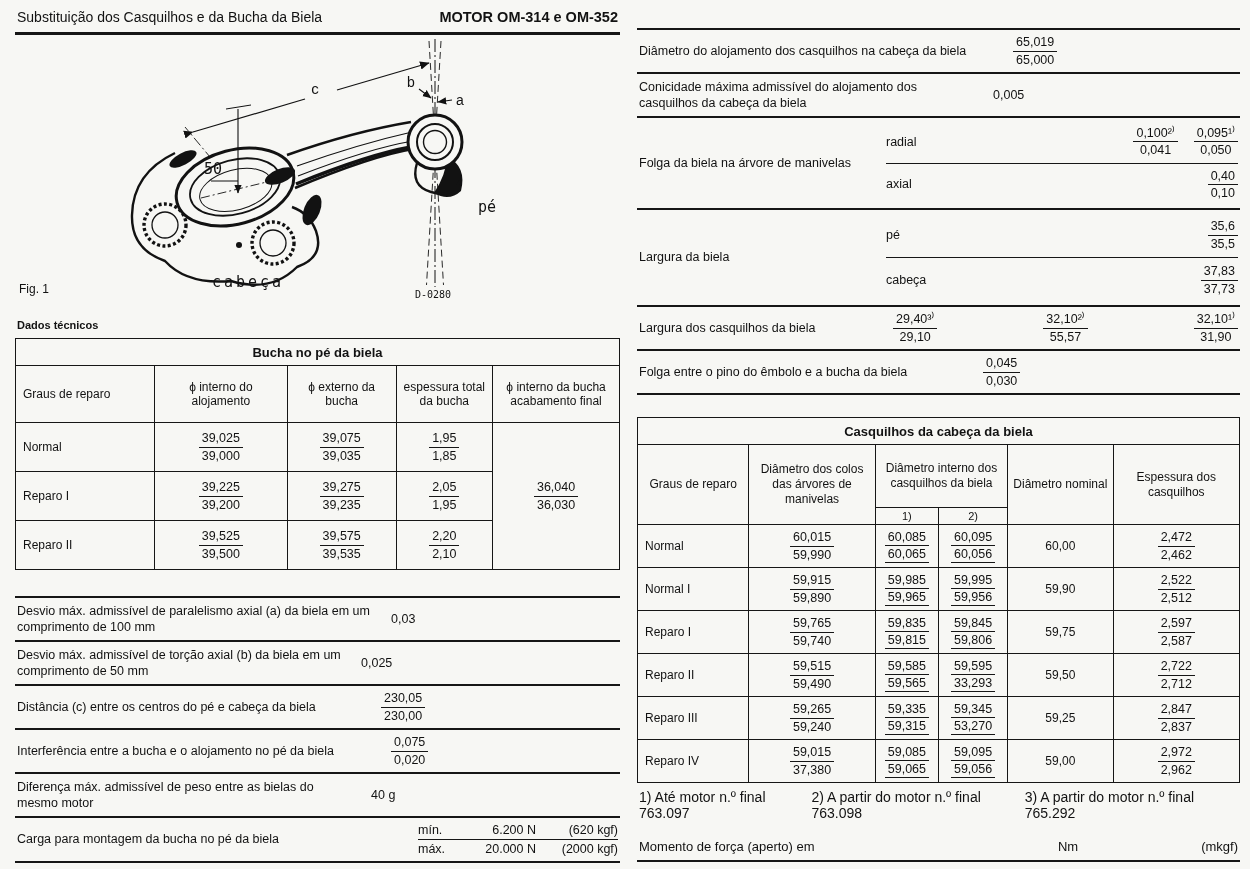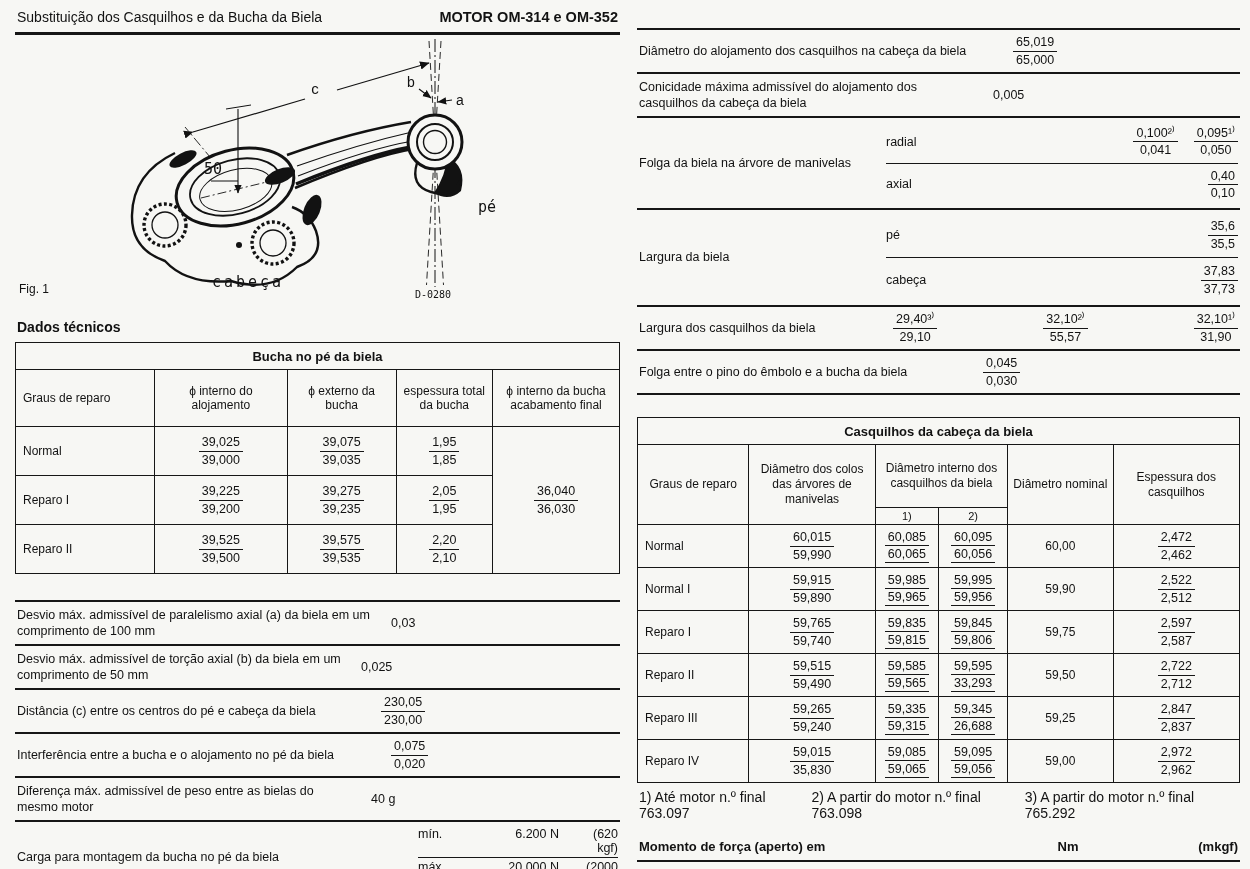--- a/index.html
+++ b/index.html
@@ -8,21 +8,21 @@
   .col-left{position:absolute;left:15px;top:6px;width:605px;}
   .col-right{position:absolute;left:637px;top:28px;width:603px;}
 
   
   .lc-header{display:flex;justify-content:space-between;align-items:flex-end;
              padding:3px 2px 7px 2px;border-bottom:3px solid #161616;}
   .lc-title{font-size:14px;}
   .lc-motor{font-size:14.5px;font-weight:bold;}
 
   
-  .section-heading{font-weight:bold;font-size:14px;margin:10px 0 7px 2px;}
+  .section-heading{font-weight:bold;font-size:11px;margin:10px 0 7px 2px;}
 
   
   .frac{display:inline-block;text-align:center;line-height:1.3;font-size:12.5px;vertical-align:middle;}
   .frac .t{display:block;border-bottom:1.5px solid #161616;padding:0 3px;}
   .frac .b{display:block;padding:0 3px;}
   .frac.uu .b{border-bottom:1.5px solid #161616;}
 
   
   table.tbl{border-collapse:collapse;width:100%;background:#f7f7f4;}
   table.tbl th,table.tbl td{border:1.5px solid #161616;font-size:12px;padding:2px 4px;
@@ -42,33 +42,33 @@
   .spec .vl{text-align:right;white-space:nowrap;}
   .spec .subcol{width:352px;}
   .subrow{display:flex;align-items:center;padding:4px 0;min-height:30px;}
   .subrow + .subrow{border-top:1.5px solid #161616;}
   .subrow .k{width:112px;font-size:12.5px;}
   .subrow .sv{flex:1;display:flex;justify-content:flex-end;gap:16px;align-items:center;}
   .vals3{width:345px;display:flex;justify-content:space-between;align-items:center;}
 
   
   .carga{width:200px;}
-  .carga .crow{display:flex;padding:2px 0;gap:23px;}
+  .carga .crow{display:flex;align-items:center;padding:2px 0;}
   .carga .crow + .crow{border-top:1.5px solid #161616;}
   .carga .ck{width:38px;}
   .carga .cn{width:80px;text-align:right;}
   .carga .cg{flex:1;text-align:right;}
 
   
   .footnotes{display:flex;justify-content:space-between;font-size:14px;margin-top:6px;padding:0 2px;}
 
   
   .momento{margin-top:14px;}
   .mom-head{display:flex;align-items:flex-start;border-bottom:2px solid #161616;
-            padding:4px 2px 6px 2px;font-weight:bold;font-size:13px;}
+            padding:4px 2px 6px 2px;font-weight:normal;font-size:13px;}
   .mom-head .mh-l{flex:1;}
   .mom-head .mh-nm{width:150px;text-align:center;}
   .mom-head .mh-kg{width:95px;text-align:right;}
   .mom-block{display:flex;align-items:center;border-bottom:2px solid #161616;
              padding:2px 2px;font-size:12.5px;}
   .mom-block:last-child{border-bottom:3px solid #161616;}
   .mom-block .lb{flex:1;line-height:1.3;padding-right:10px;}
   .mom-sub{width:340px;}
   .mom-srow{display:flex;padding:3px 0;margin-top:34px;}
   .mom-srow + .mom-srow{border-top:1.5px solid #161616;}
@@ -392,27 +392,27 @@
         <td><span class="frac"><span class="t">59,515</span><span class="b">59,490</span></span></td>
         <td><span class="frac uu"><span class="t">59,585</span><span class="b">59,565</span></span></td>
         <td><span class="frac uu"><span class="t">59,595</span><span class="b">33,293</span></span></td>
         <td>59,50</td>
         <td><span class="frac"><span class="t">2,722</span><span class="b">2,712</span></span></td>
       </tr>
       <tr>
         <td class="lbl">Reparo III</td>
         <td><span class="frac"><span class="t">59,265</span><span class="b">59,240</span></span></td>
         <td><span class="frac uu"><span class="t">59,335</span><span class="b">59,315</span></span></td>
-        <td><span class="frac uu"><span class="t">59,345</span><span class="b">26,688</span></span></td>
+        <td><span class="frac uu"><span class="t">59,345</span><span class="b">53,270</span></span></td>
         <td>59,25</td>
         <td><span class="frac"><span class="t">2,847</span><span class="b">2,837</span></span></td>
       </tr>
       <tr>
         <td class="lbl">Reparo IV</td>
-        <td><span class="frac"><span class="t">59,015</span><span class="b">35,830</span></span></td>
+        <td><span class="frac"><span class="t">59,015</span><span class="b">37,380</span></span></td>
         <td><span class="frac uu"><span class="t">59,085</span><span class="b">59,065</span></span></td>
         <td><span class="frac uu"><span class="t">59,095</span><span class="b">59,056</span></span></td>
         <td>59,00</td>
         <td><span class="frac"><span class="t">2,972</span><span class="b">2,962</span></span></td>
       </tr>
     </tbody>
       </table>
 
     <div class="footnotes">
       <span>1) Até motor n.º final 763.097</span>

